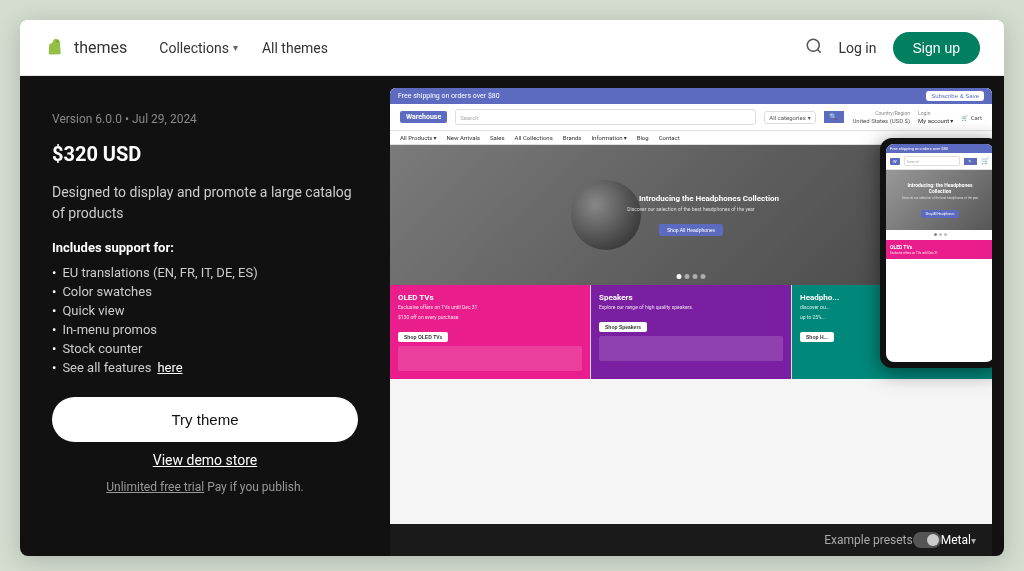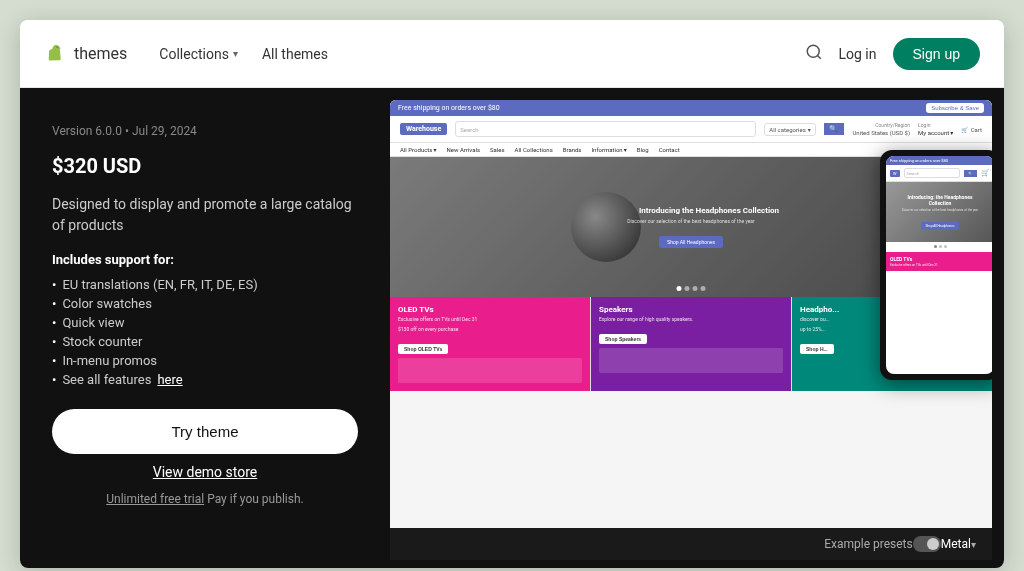--- a/index.html
+++ b/index.html
@@ -19,21 +19,21 @@
       overflow: hidden;
       box-shadow: 0 4px 24px rgba(0,0,0,0.18);
     }
     
     .top-nav {
       background: #fff;
       border-bottom: 1px solid #e8e8e8;
       display: flex;
       align-items: center;
       padding: 0 24px;
-      height: 68px;
+      height: 56px;
       gap: 24px;
     }
     .nav-logo {
       display: flex;
       align-items: center;
       gap: 6px;
     }
     .shopify-icon {
       width: 24px;
       height: 24px;
@@ -177,21 +177,21 @@
     .free-trial-text {
       text-align: center;
       font-size: 12px;
       color: #999;
     }
     .free-trial-text span {
     }
     
     .right-panel {
       flex: 1;
-      padding: 12px 12px 8px 0;
+      padding: 12px 12px 0 0;
       position: relative;
       display: flex;
       flex-direction: column;
     }
     .preview-container {
       flex: 1;
       background: #fff;
       border-radius: 6px 6px 0 0;
       overflow: hidden;
       position: relative;
@@ -621,24 +621,24 @@
         <li>
             <span>EU translations (EN, FR, IT, DE, ES)</span>
           </li>
         <li>
             <span>Color swatches</span>
           </li>
         <li>
             <span>Quick view</span>
           </li>
         <li>
-            <span>Stock counter</span>
+            <span>In-menu promos</span>
           </li>
         <li>
-            <span>In-menu promos</span>
+            <span>Stock counter</span>
           </li>
         <li>
           <span>See all features </span>
             <a>here</a>
         </li>
       </ul>
       <button class="try-theme-btn">Try theme</button>
       <div class="view-demo-link">View demo store</div>
       <div class="free-trial-text">
         <span style="text-decoration:underline; cursor:pointer;">Unlimited free trial</span>

